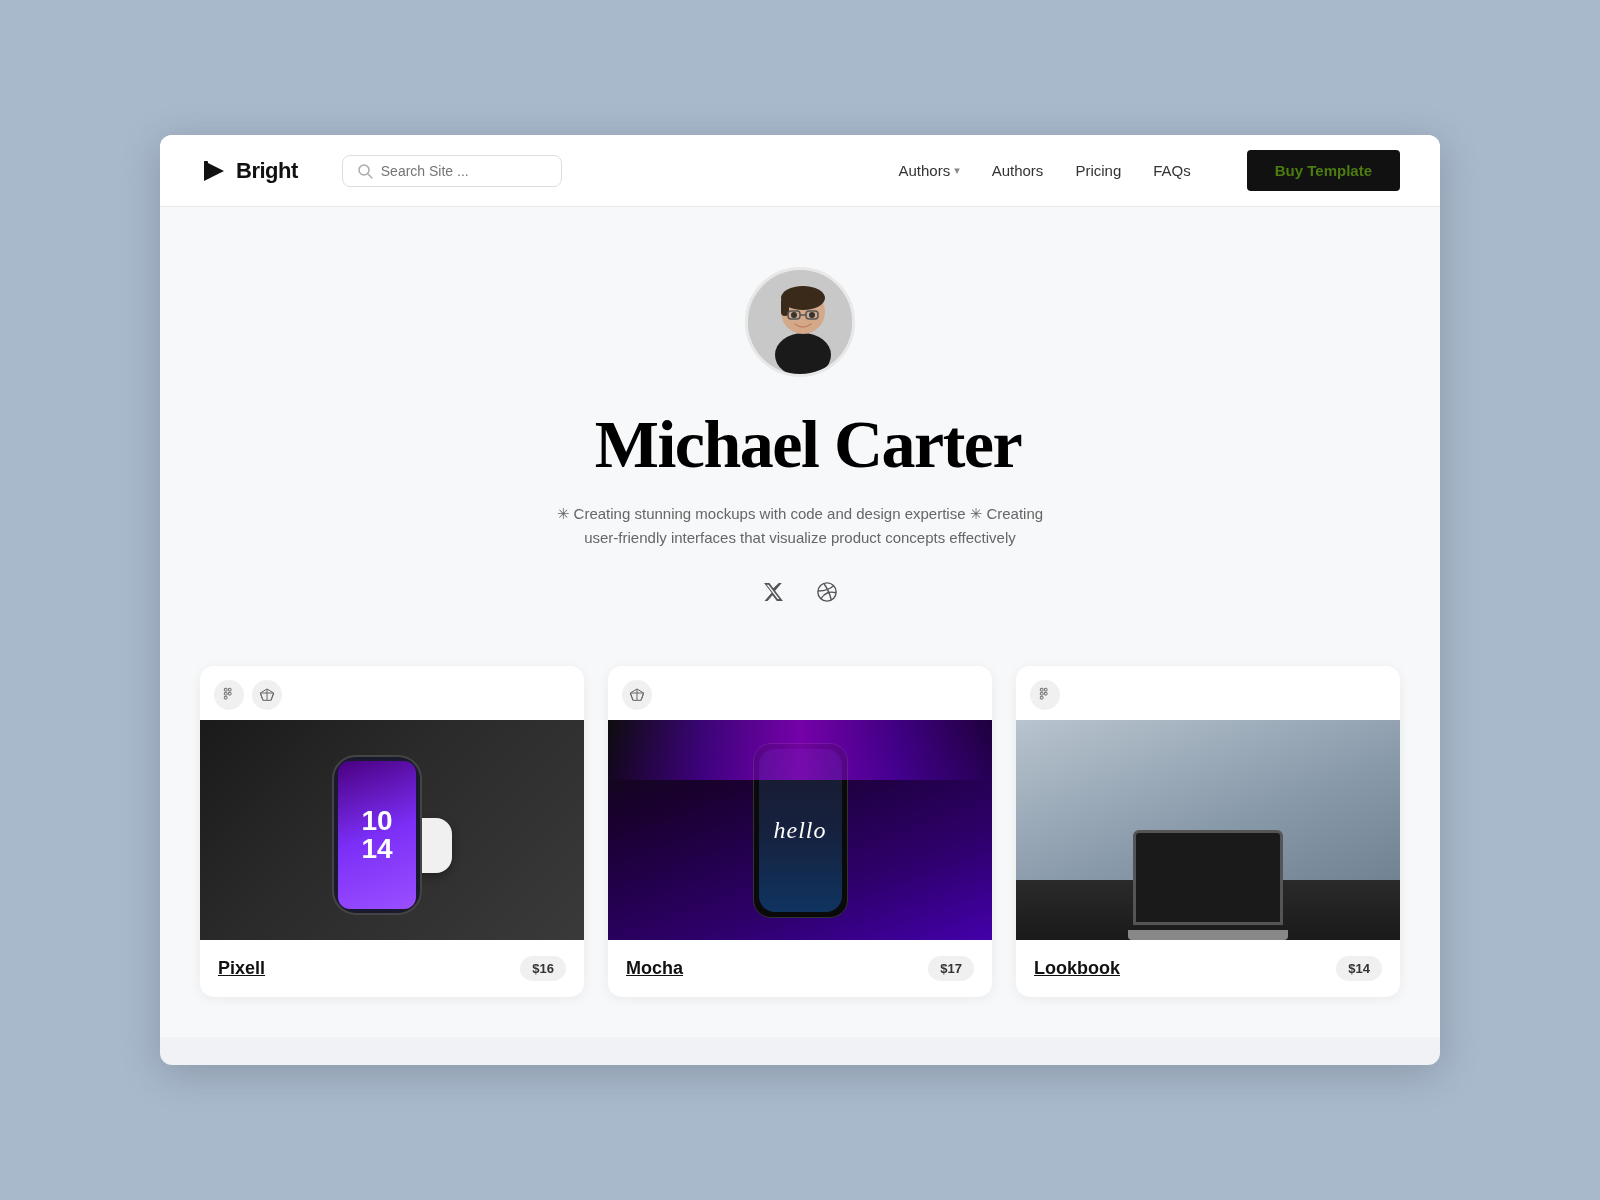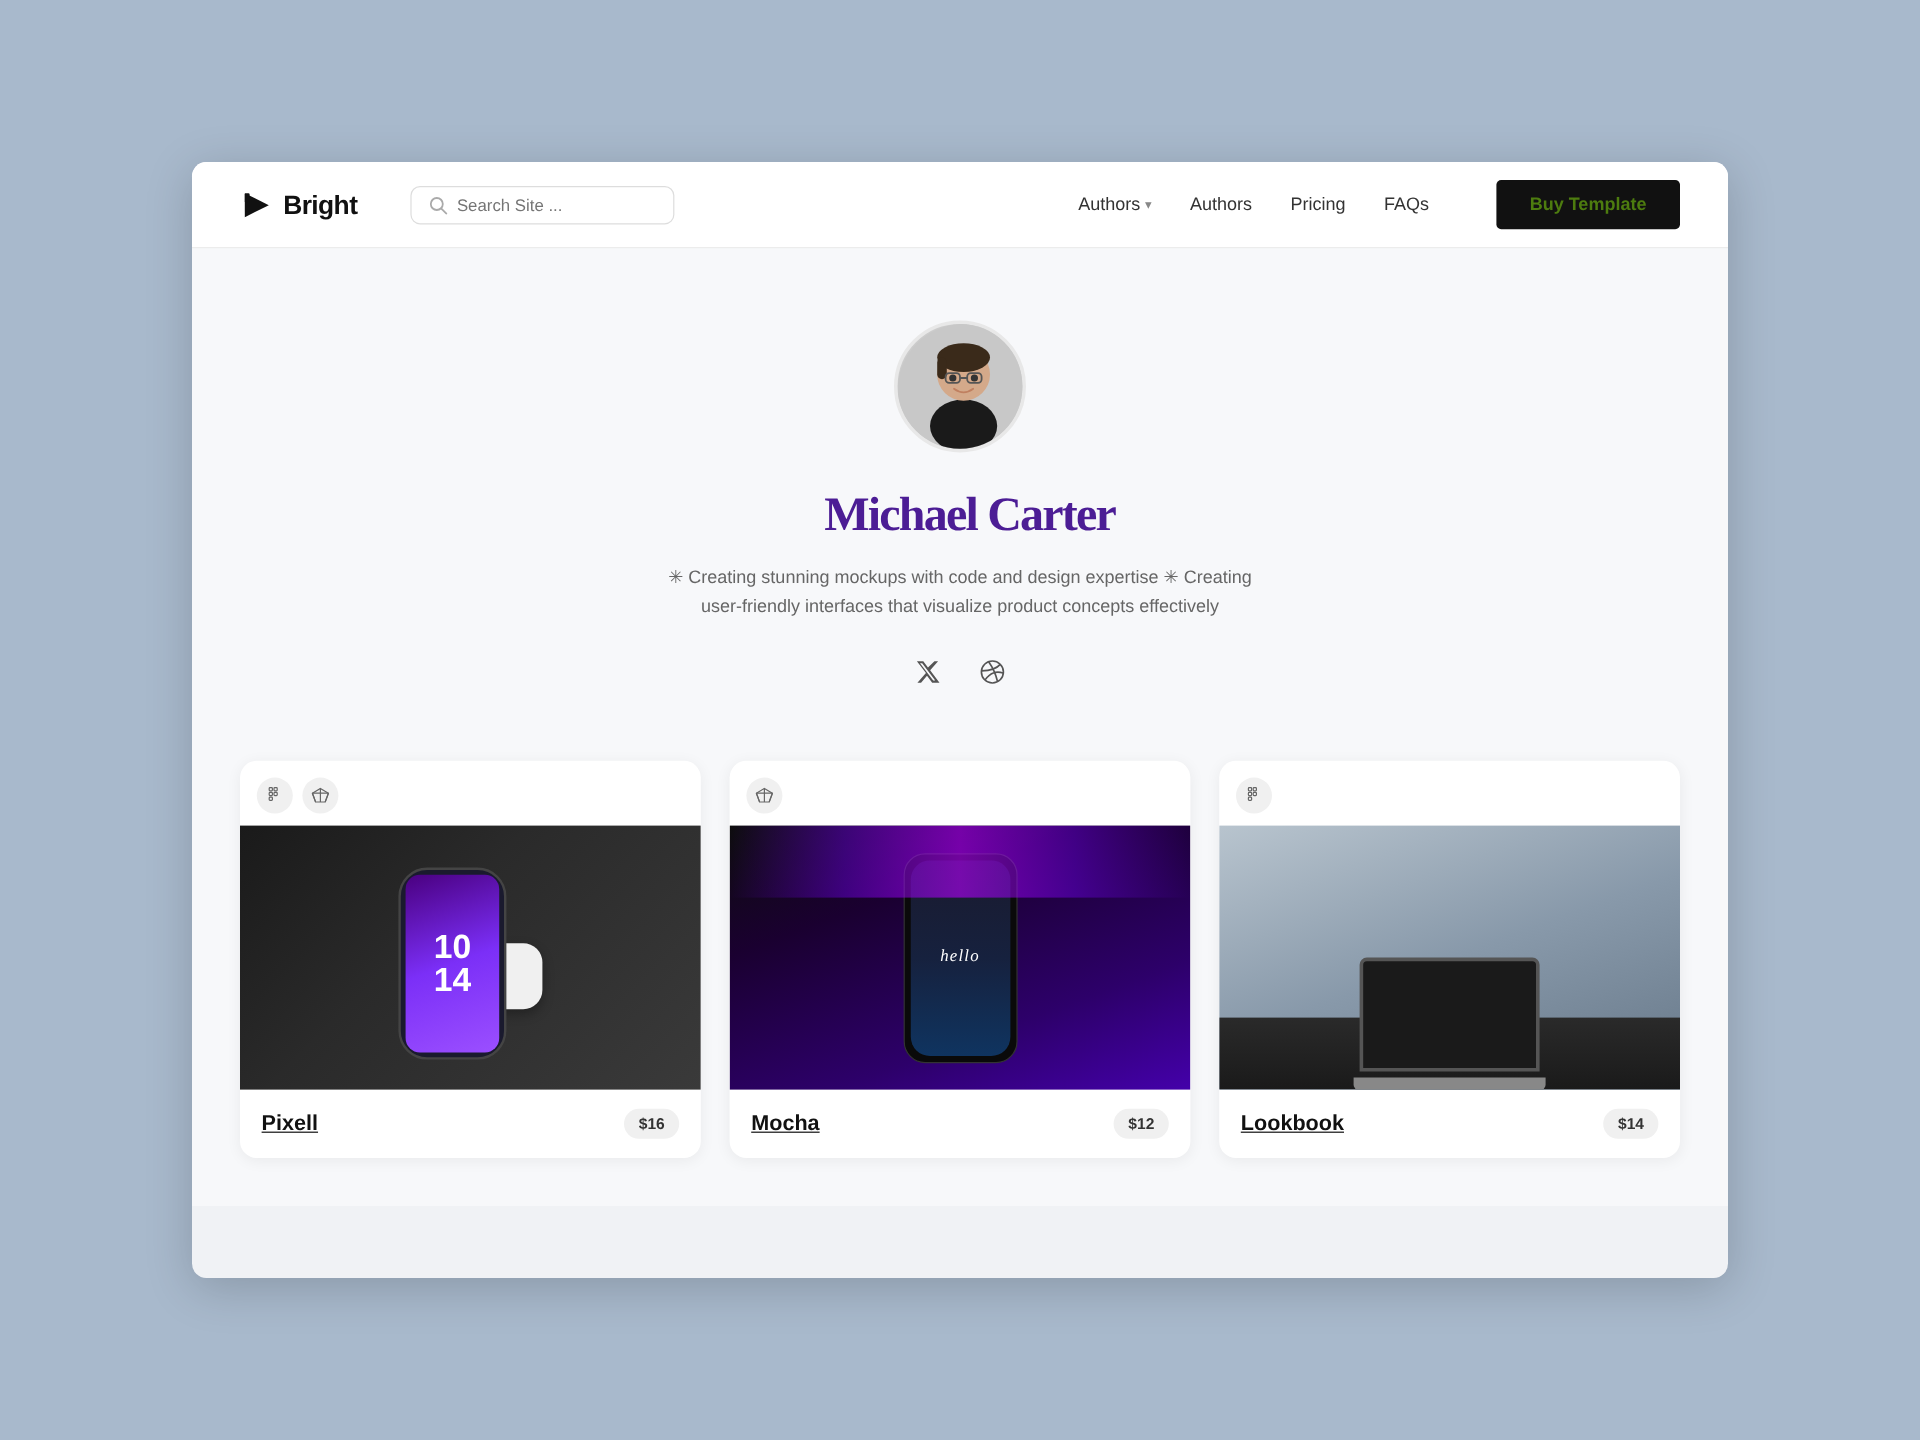--- a/index.html
+++ b/index.html
@@ -121,23 +121,23 @@
     .avatar-wrapper {
       width: 110px;
       height: 110px;
       border-radius: 50%;
       overflow: hidden;
       background: #ccc;
       margin-bottom: 28px;
       border: 3px solid #e8e8e8;
     }
     .author-name {
-      font-size: 40px;
+      font-size: 68px;
       font-weight: 700;
-      color: #4c1d95;
+      color: #000000;
       letter-spacing: -1.5px;
       font-family: Georgia, 'Times New Roman', serif;
       margin-bottom: 18px;
       margin-left: 16px;
     }
     .author-bio {
       font-size: 15px;
       color: #666;
       max-width: 520px;
       line-height: 1.6;
@@ -259,21 +259,21 @@
       justify-content: center;
     }
     .phone-screen-2 {
       width: 83px;
       height: 163px;
       background: linear-gradient(180deg, #1a1a2e 0%, #16213e 50%, #0f3460 100%);
       border-radius: 16px;
       display: flex;
       align-items: center;
       justify-content: center;
-      font-size: 14px;
+      font-size: 24px;
       color: #fff;
       font-style: italic;
       font-family: Georgia, serif;
       letter-spacing: 1px;
     }
     .purple-lights {
       position: absolute;
       top: 0; left: 0; right: 0;
       height: 60px;
       background: linear-gradient(90deg, transparent, rgba(120,0,255,0.4), rgba(180,0,255,0.6), rgba(120,0,255,0.4), transparent);
@@ -478,21 +478,21 @@
         <div class="card-image card-image-2">
           <div class="purple-lights"></div>
           <div class="phone-mockup-2">
             <div class="phone-screen-2">
               <span>hello</span>
             </div>
           </div>
         </div>
         <div class="card-bottom">
           <span class="product-name">Mocha</span>
-          <span class="product-price">$12</span>
+          <span class="product-price">$17</span>
         </div>
       </div>
 
       <div class="product-card">
         <div class="card-top">
           <div class="tool-badge">
             <svg viewBox="0 0 24 24" fill="none" stroke="#666" stroke-width="1.5">
               <rect x="5" y="2" width="4" height="4" rx="1"></rect>
               <rect x="11" y="2" width="4" height="4" rx="1"></rect>
               <rect x="5" y="8" width="4" height="4" rx="1"></rect>

